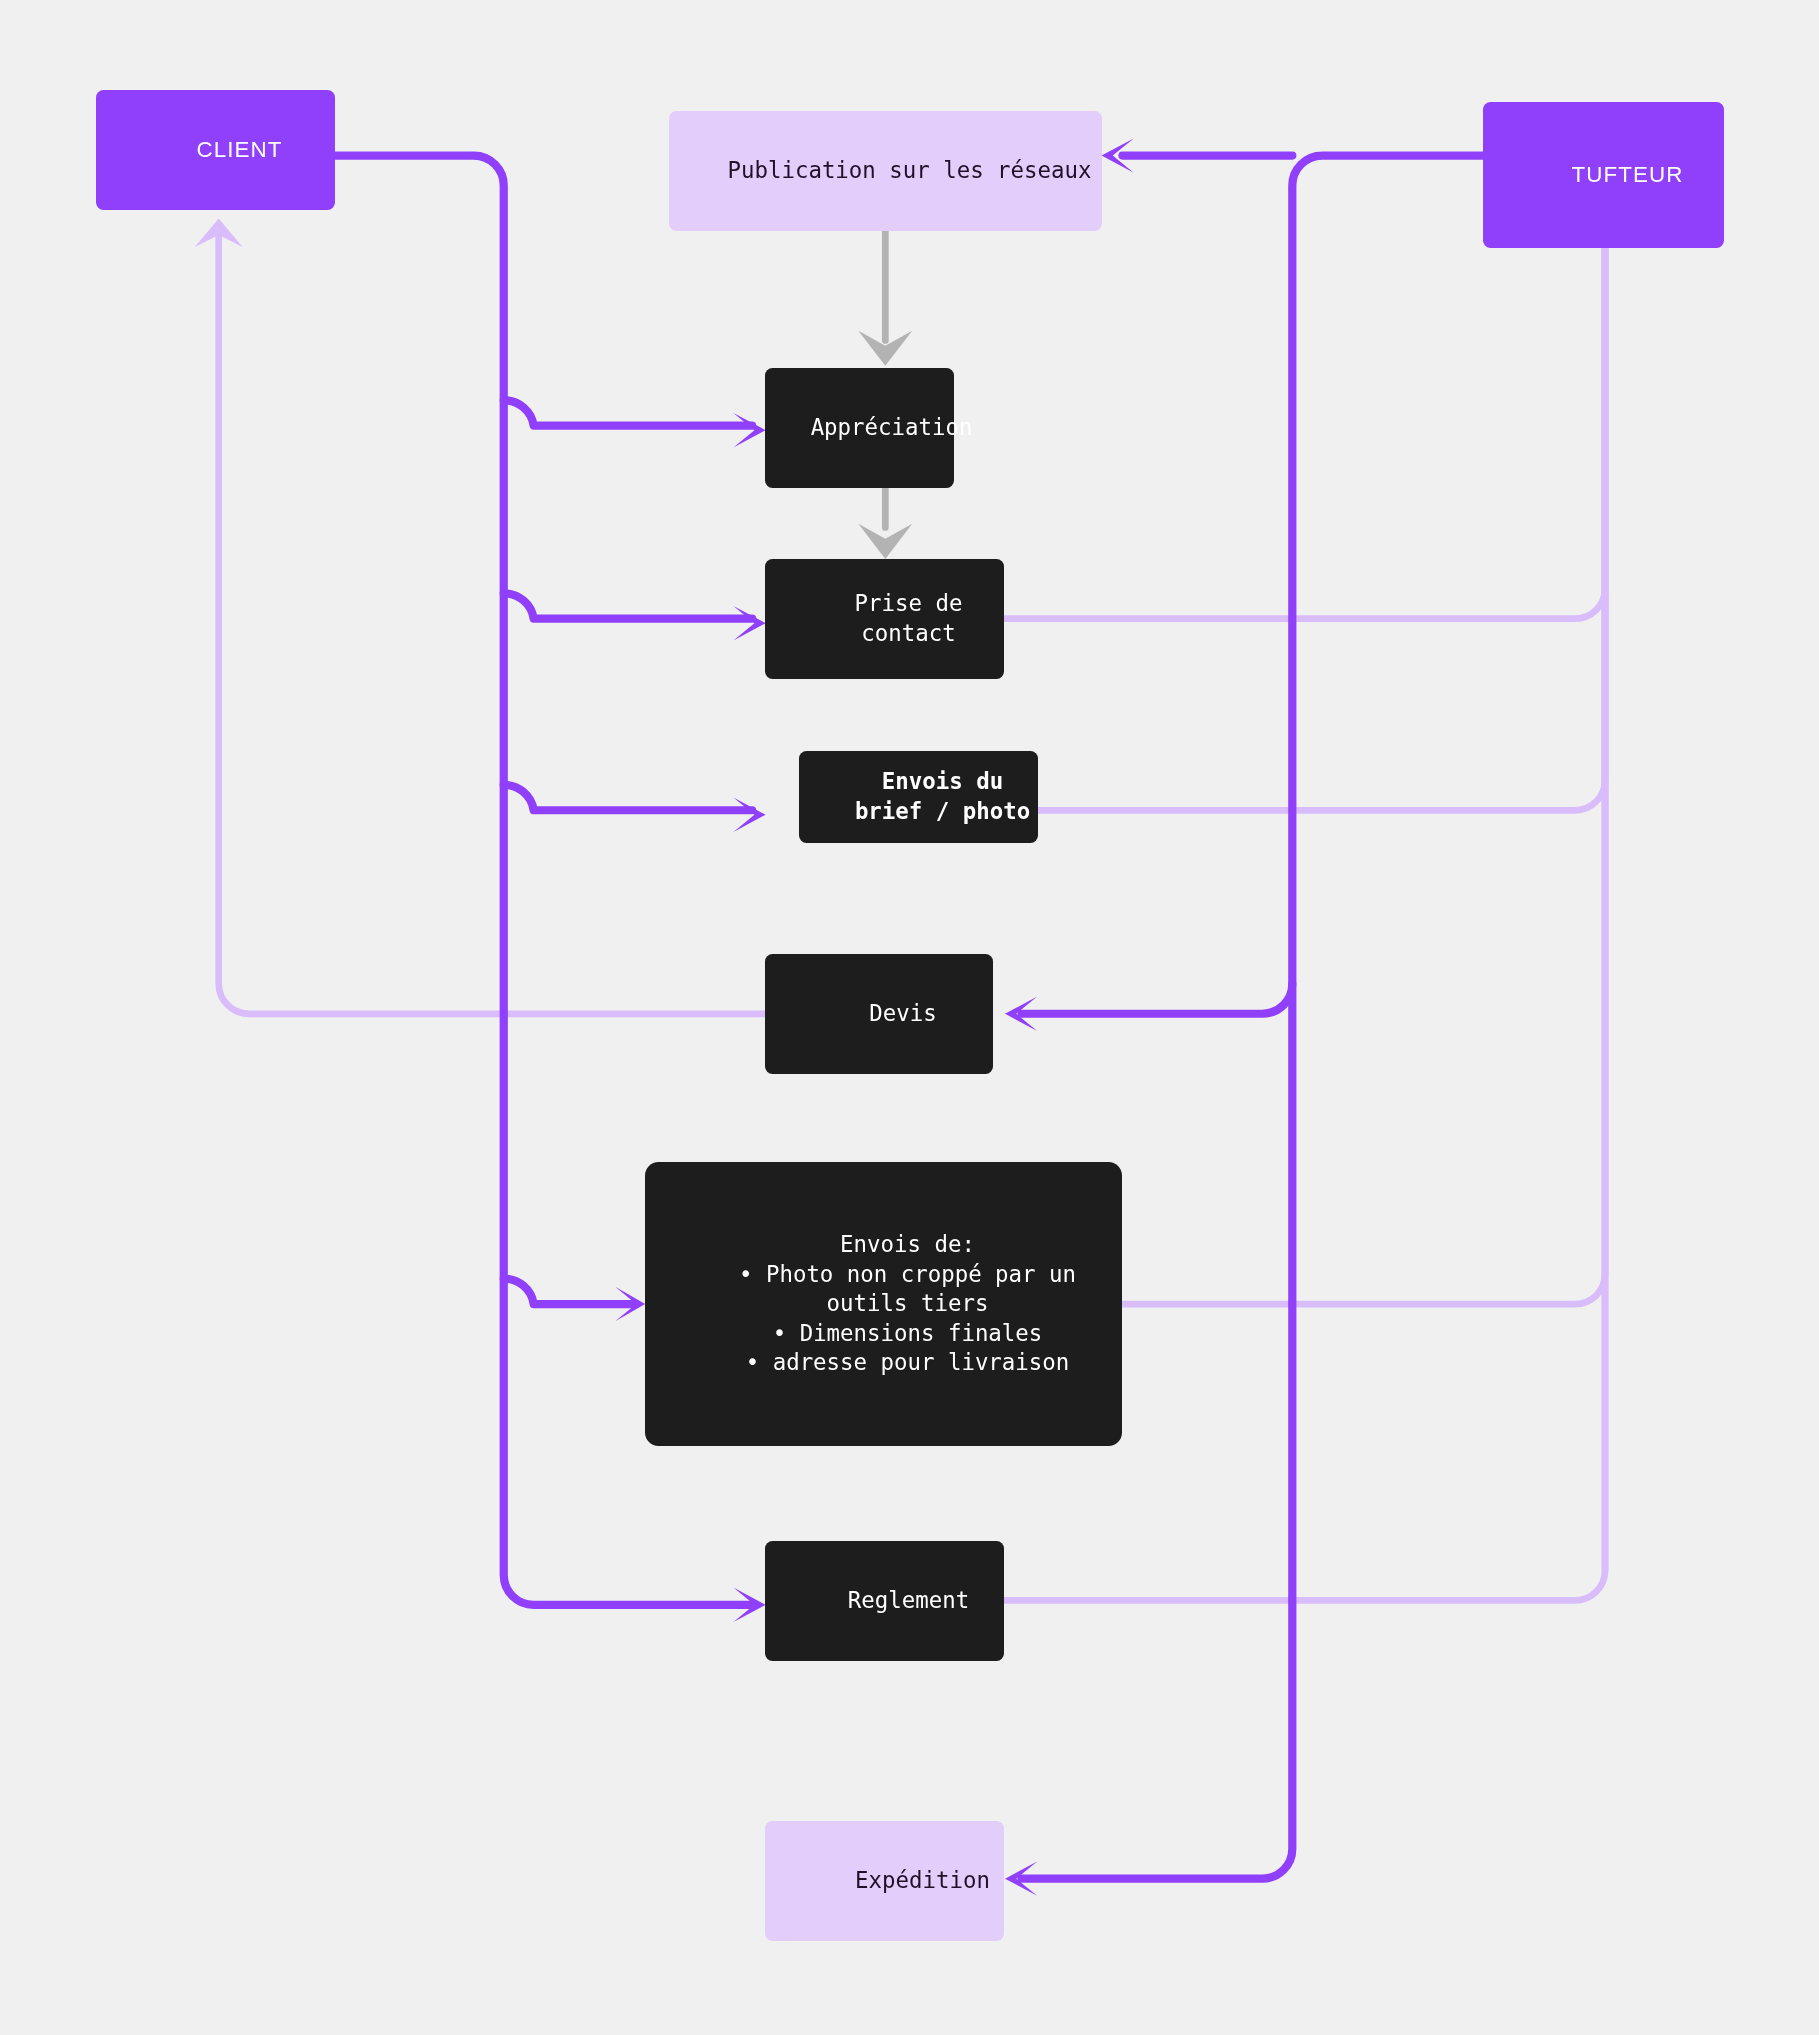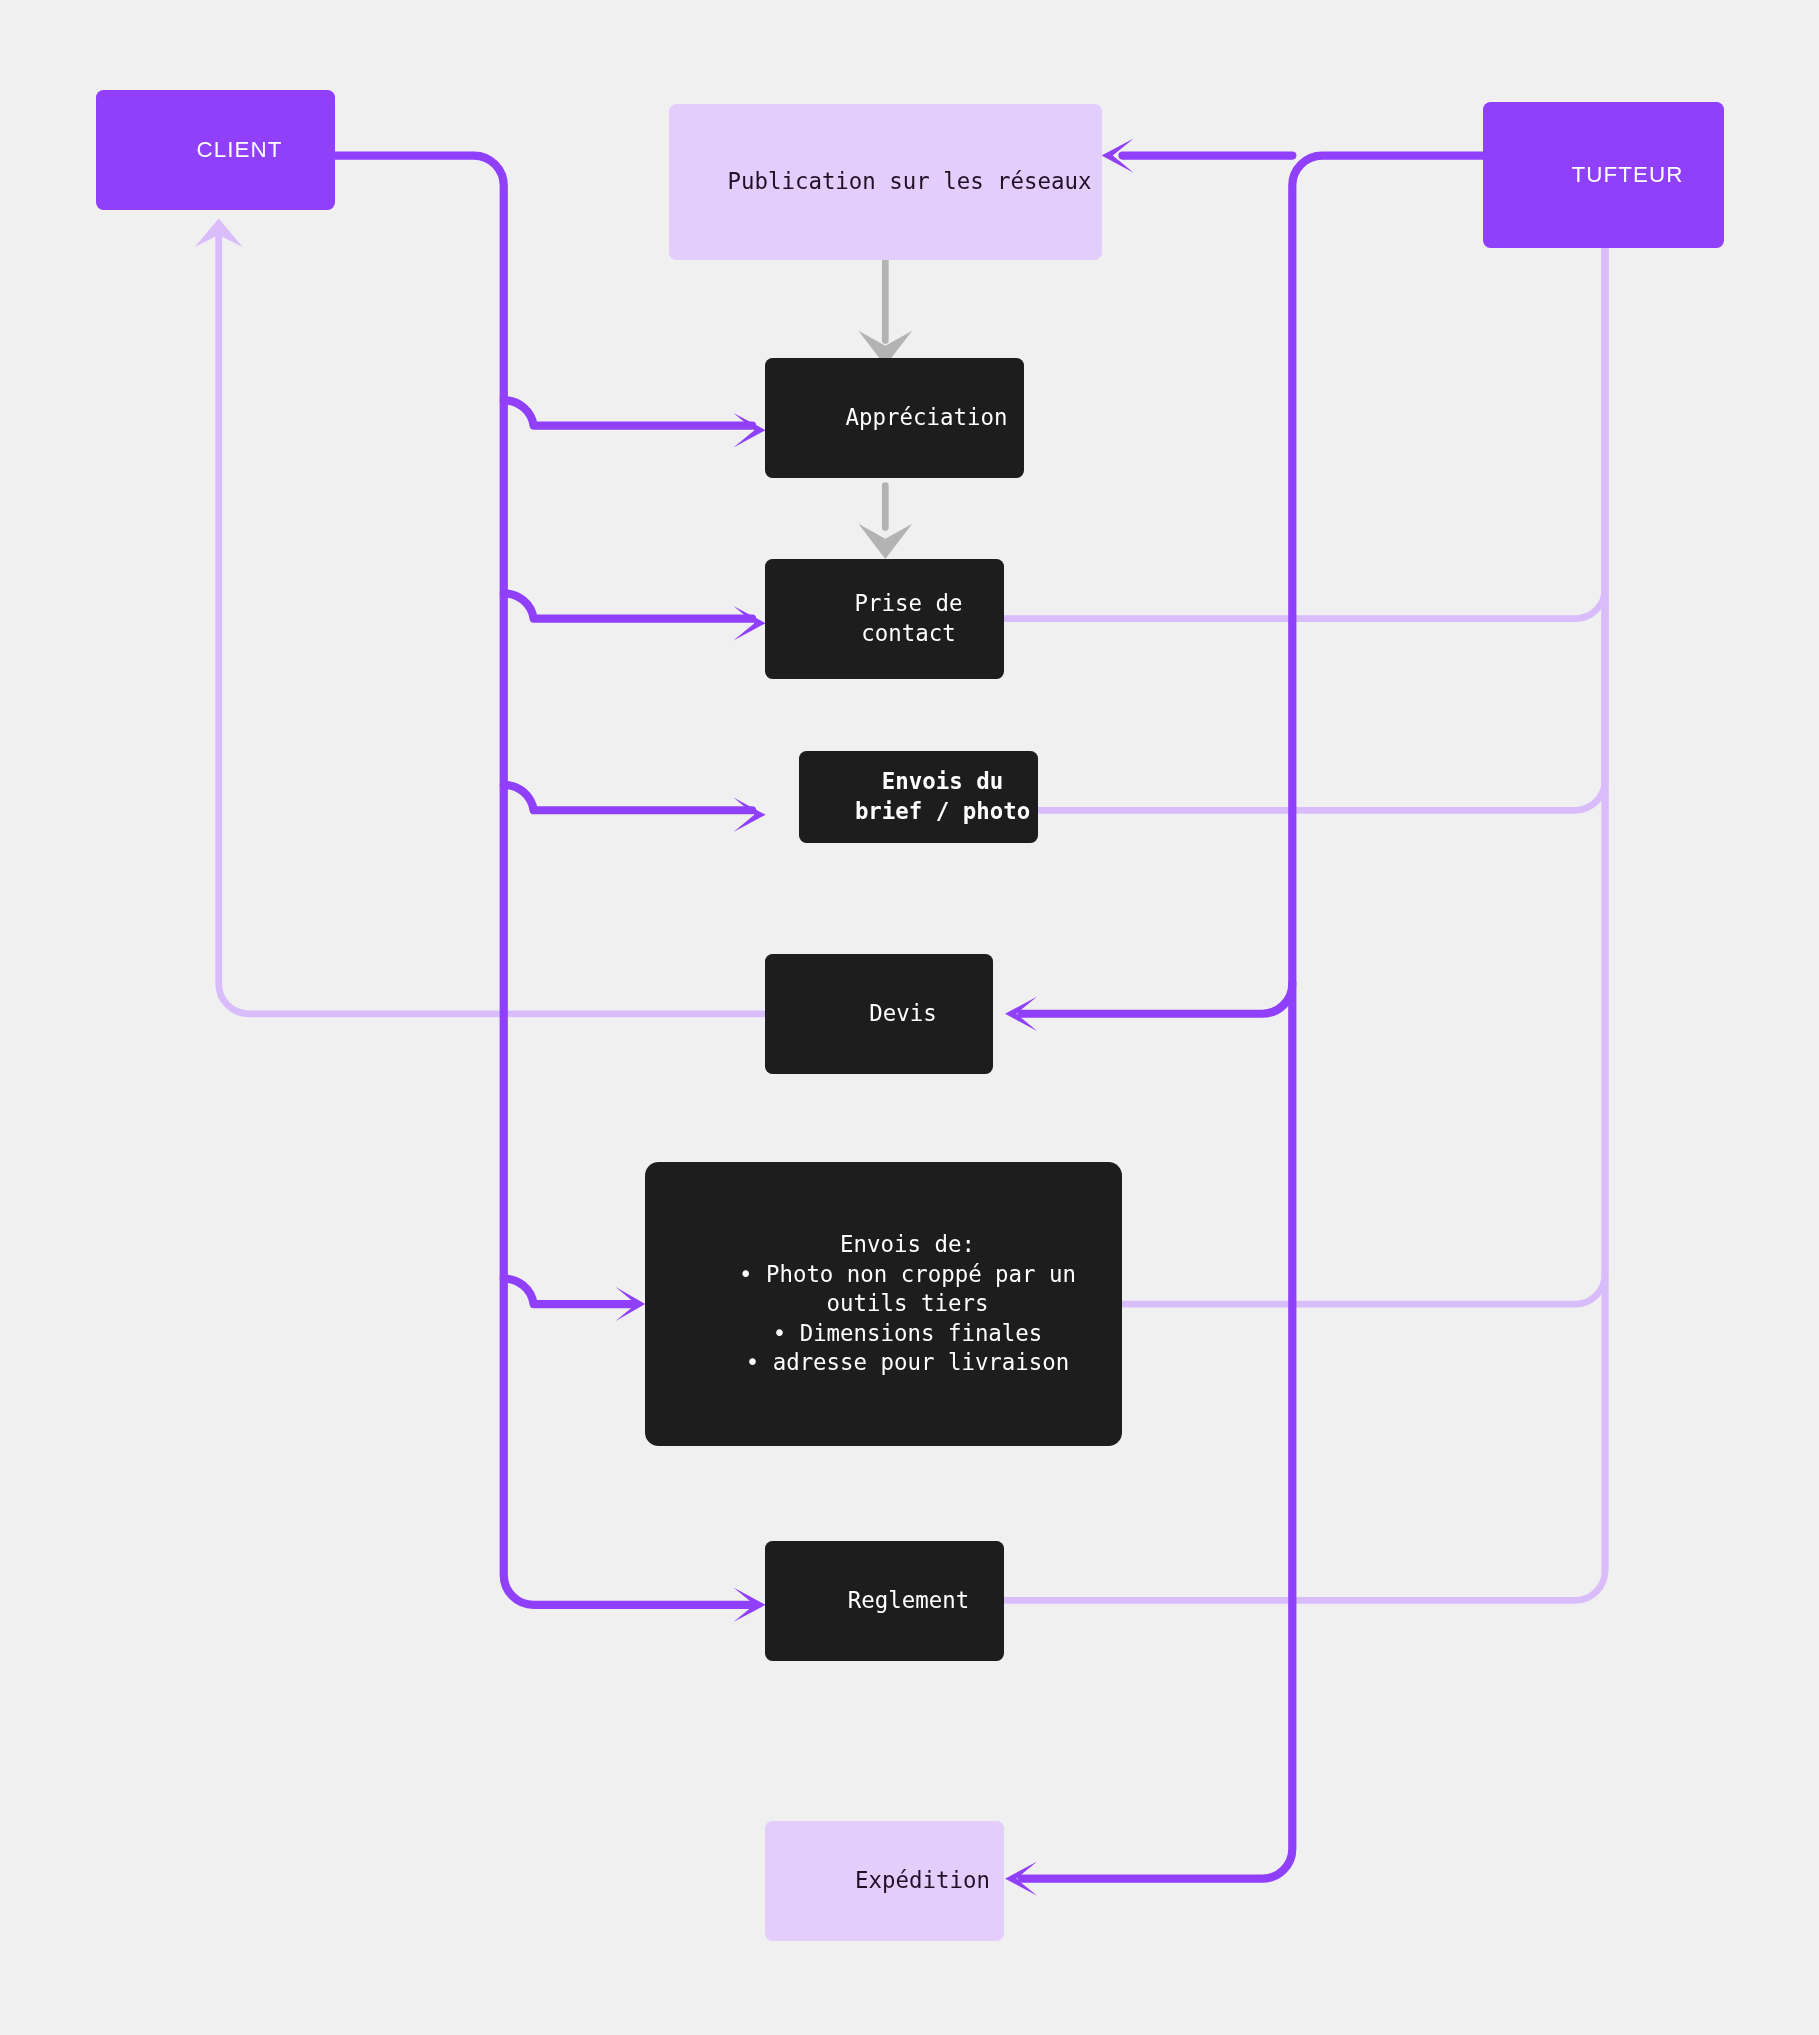--- a/index.html
+++ b/index.html
@@ -69,29 +69,29 @@
       <polygon points="1472,208 1515,185 1487,208 1515,231" fill="#9040fa"></polygon>
       <polygon points="1343,1355 1386,1332 1358,1355 1386,1378" fill="#9040fa"></polygon>
       <polygon points="1343,2511 1386,2488 1358,2511 1386,2534" fill="#9040fa"></polygon>
     </g>
   </svg>
 
   <div class="node actor" style="left:96px;top:90px;width:239px;height:120px;">
     <span class="lbl">CLIENT</span>
   </div>
 
-  <div class="node lilac" style="left:669px;top:104px;width:433px;height:156px;align-items:center;">
+  <div class="node lilac" style="left:669px;top:111px;width:433px;height:120px;align-items:center;">
     <span class="lbl">Publication sur les réseaux</span>
   </div>
 
   <div class="node actor" style="left:1483px;top:102px;width:241px;height:146px;">
     <span class="lbl">TUFTEUR</span>
   </div>
 
-  <div class="node dark" style="left:765px;top:358px;width:259px;height:120px;padding-left:16px;">
+  <div class="node dark" style="left:765px;top:368px;width:189px;height:120px;padding-left:16px;">
     <span class="lbl">Appréciation</span>
   </div>
 
   <div class="node dark" style="left:765px;top:559px;width:239px;height:120px;">
     <span class="lbl">Prise de
 contact</span>
   </div>
 
   <div class="node dark" style="left:799px;top:751px;width:239px;height:92px;font-weight:bold;">
     <span class="lbl">Envois du

